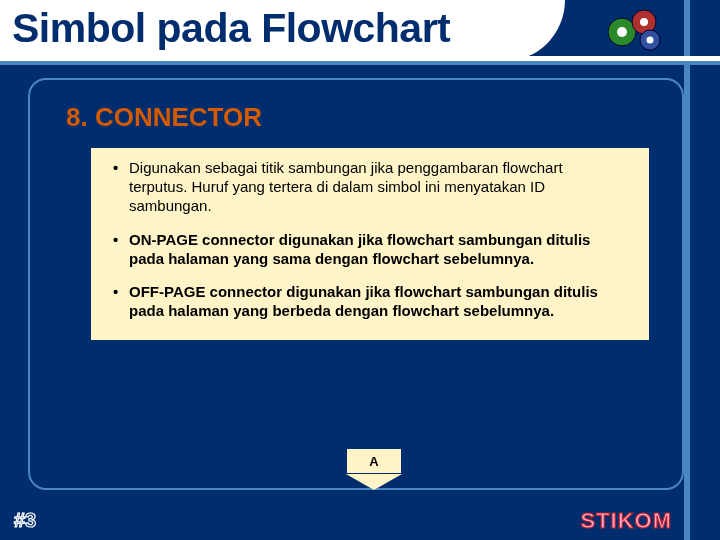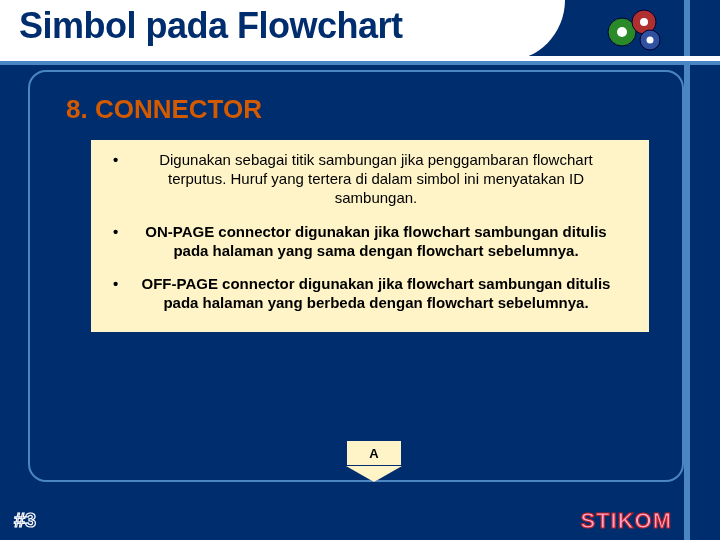--- a/index.html
+++ b/index.html
@@ -15,23 +15,23 @@
     position: absolute;
     top: 0; left: 0;
     width: 505px;
     height: 56px;
     background: #fff;
     z-index: 3;
   }
   .title-banner h1 {
     font-family: "Arial Black", Arial, sans-serif;
     font-weight: 900;
-    font-size: 36px;
+    font-size: 41px;
     color: #002d6e;
-    padding: 5px 8px 0 19px;
+    padding: 5px 8px 0 12px;
     letter-spacing: -0.5px;
   }
   .title-underline {
     position: absolute;
     top: 56px; left: 0;
     width: 720px; height: 5px;
     background: #fff;
     z-index: 3;
   }
   .title-sep {
@@ -57,21 +57,21 @@
     z-index: 1;
   }
   .gears-icon {
     position: absolute;
     top: 4px; right: 48px;
     width: 72px; height: 50px;
     z-index: 4;
   }
   .content-frame {
     position: absolute;
-    top: 70px; left: 28px;
+    top: 78px; left: 28px;
     width: 656px; height: 412px;
     border: 2px solid #4a86c4;
     border-radius: 18px;
     background: #002d6e;
     z-index: 2;
     padding: 22px 30px 14px 36px;
   }
   .section-head {
     color: #d45a00;
     font-family: "Arial Black", Arial, sans-serif;
@@ -82,21 +82,20 @@
   .info-box {
     background: #fff4c8;
     border: 1.5px solid #002d6e;
     width: 560px;
     margin-left: 24px;
     padding: 10px 26px 12px 22px;
     color: #000;
     font-size: 15px;
     font-weight: bold;
     line-height: 1.28;
-    text-align: center;
   }
   .info-box ul { list-style: none; }
   .info-box li { position: relative; padding-left: 16px; margin-bottom: 14px; }
   .info-box li:last-child { margin-bottom: 8px; }
   .info-box li::before {
     content: "•";
     position: absolute;
     left: 0; top: 0;
     font-size: 15px;
   }

